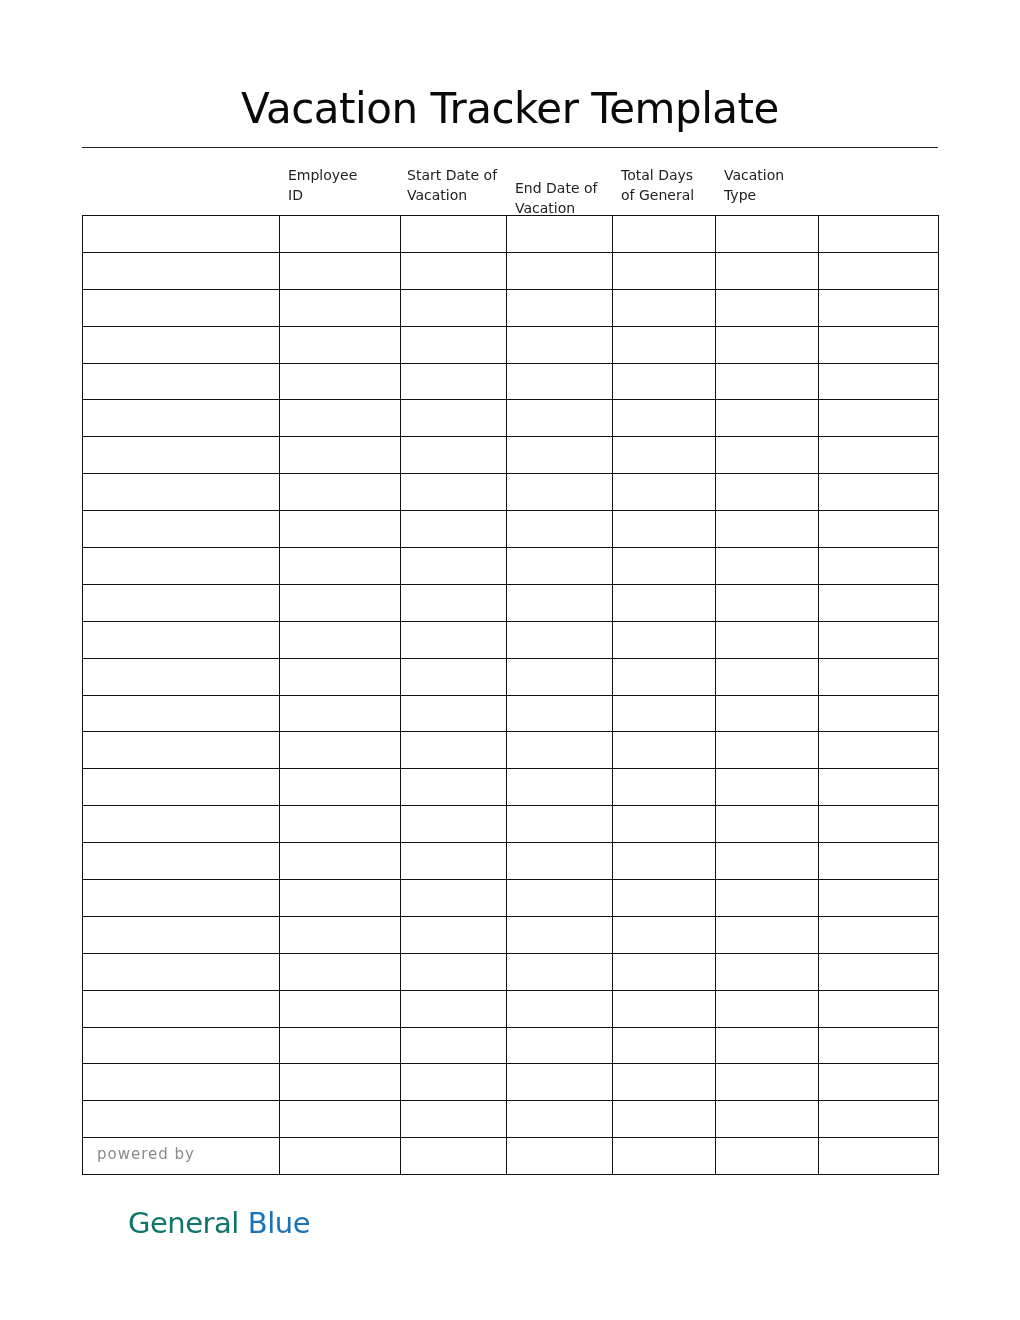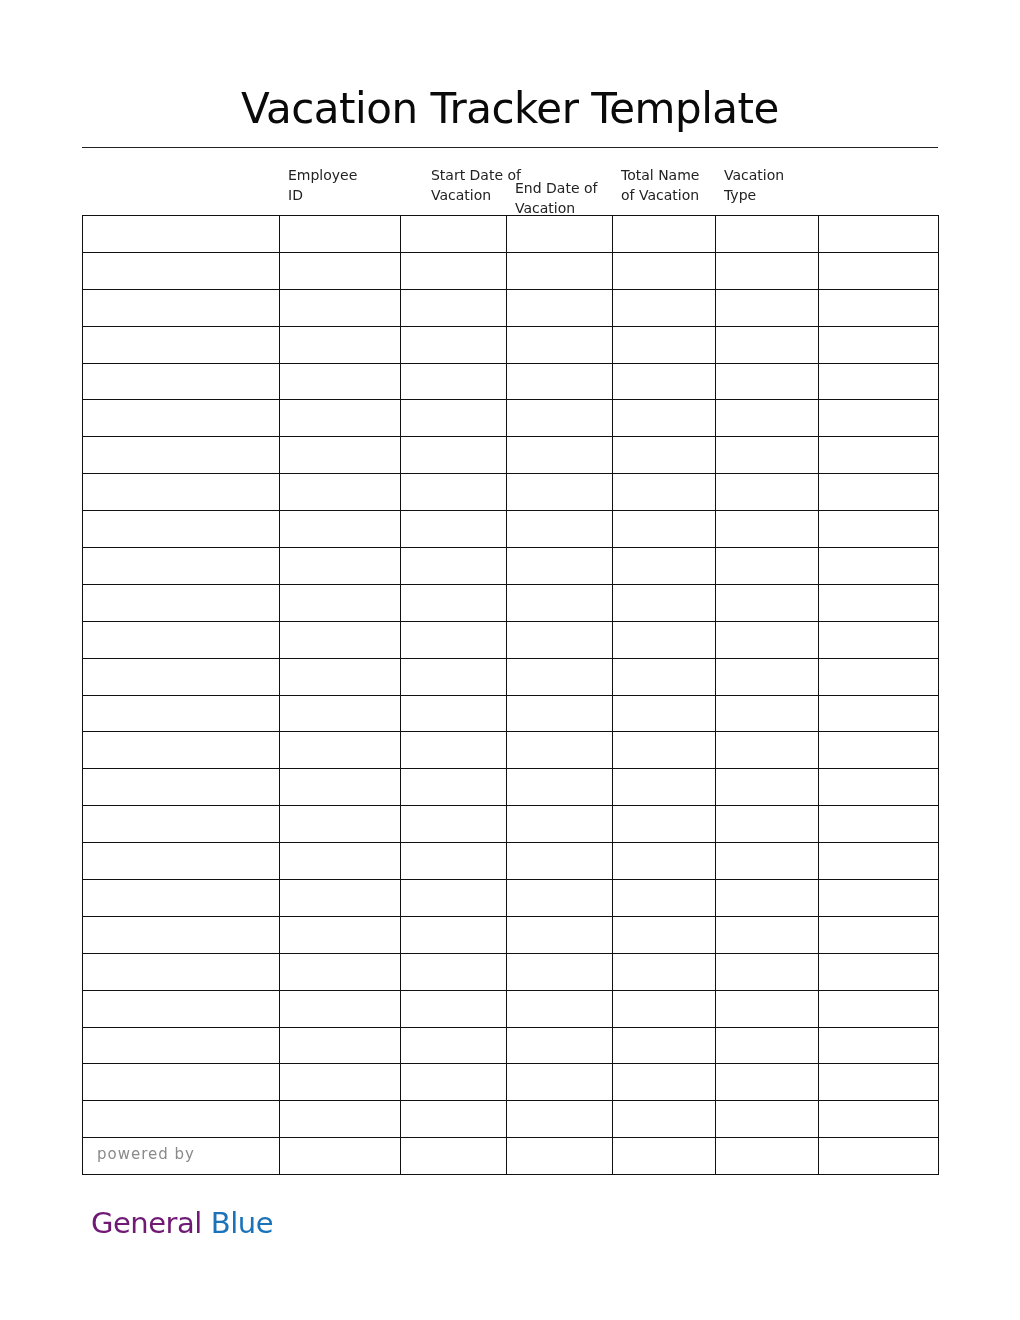--- a/index.html
+++ b/index.html
@@ -5,41 +5,41 @@
     html, body { margin: 0; padding: 0; background: #ffffff; }
     body { width: 1020px; height: 1320px; position: relative; font-family: "Liberation Sans", sans-serif; color: #111; }
     .title { position: absolute; top: 84px; left: 0; width: 1020px; text-align: center; font-family: "DejaVu Sans", sans-serif; font-size: 42px; color: #0a0a0a; letter-spacing: -0.5px; }
     .rule { position: absolute; top: 147px; left: 82px; width: 856px; height: 1px; background: #222; }
     .header { position: absolute; top: 160px; left: 82px; width: 856px; height: 50px; }
     .hcell { position: absolute; top: 0; height: 50px; font-family: "DejaVu Sans", sans-serif; font-size: 14px; line-height: 20px; color: #222; display: flex; align-items: center; }
     table.grid { position: absolute; top: 215px; left: 82px; border-collapse: collapse; table-layout: fixed; width: 856px; }
     table.grid td { border: 1.3px solid #111; height: 35.9px; padding: 0; }
     .powered { position: absolute; top: 1145px; left: 97px; font-family: "DejaVu Sans", sans-serif; font-size: 15px; color: #8a8a8a; letter-spacing: 1px; }
     .logo { position: absolute; top: 1206px; left: 91px; font-family: "DejaVu Sans", sans-serif; font-size: 29px; letter-spacing: -0.5px; }
-    .logo .g { color: #701a75; }
+    .logo .g { color: #0f766e; margin-left: 37px; }
     .logo .b { color: #1a73b9; margin-left: 9px; }
   </style>
 </head>
 <body>
 
 <div class="title">Vacation Tracker Template</div>
 <div class="rule"></div>
 
 <div class="header">
   <div class="hcell" style="left:206px;width:115px;">
     <span><span>Employee</span><br><span>ID</span></span>
   </div>
-  <div class="hcell" style="left:339px;width:100px;justify-content:flex-end;">
+  <div class="hcell" style="left:325px;width:100px;">
     <span><span>Start Date of</span><br><span>Vacation</span></span>
   </div>
   <div class="hcell" style="left:433px;width:100px;margin-top:13px;">
     <span><span>End Date of</span><br><span>Vacation</span></span>
   </div>
   <div class="hcell" style="left:539px;width:100px;">
-    <span><span>Total Name</span><br><span>of Vacation</span></span>
+    <span><span>Total Days</span><br><span>of General</span></span>
   </div>
   <div class="hcell" style="left:642px;width:100px;">
     <span><span>Vacation</span><br><span>Type</span></span>
   </div>
 </div>
 
 <table class="grid">
   <colgroup>
     <col style="width:197px">
       <col style="width:121px">

